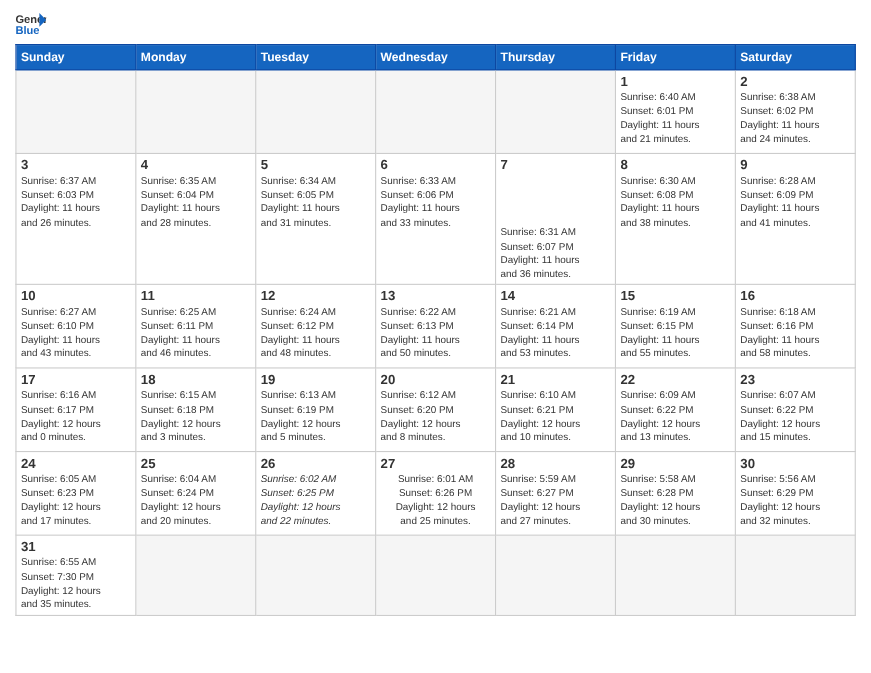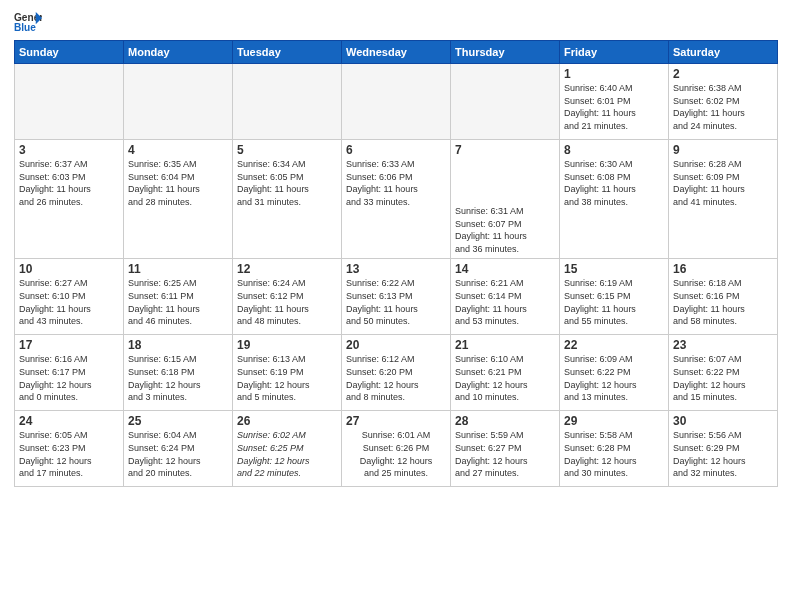--- a/index.html
+++ b/index.html
@@ -334,15 +334,30 @@
 and 30 minutes.</div>
           </td>
           <td>
             <span class="day-number">30</span>
             <div class="day-info" style="white-space: pre-line;">Sunrise: 5:56 AM
 Sunset: 6:29 PM
 Daylight: 12 hours
 and 32 minutes.</div>
           </td>
         </tr>
+        <tr class="last-row">
+          <td>
+            <span class="day-number">31</span>
+            <div class="day-info" style="white-space: pre-line;">Sunrise: 6:55 AM
+Sunset: 7:30 PM
+Daylight: 12 hours
+and 35 minutes.</div>
+          </td>
+          <td class="empty"></td>
+          <td class="empty"></td>
+          <td class="empty"></td>
+          <td class="empty"></td>
+          <td class="empty"></td>
+          <td class="empty"></td>
+        </tr>
       </tbody>
   </table>
 </div>
 
 </body></html>

